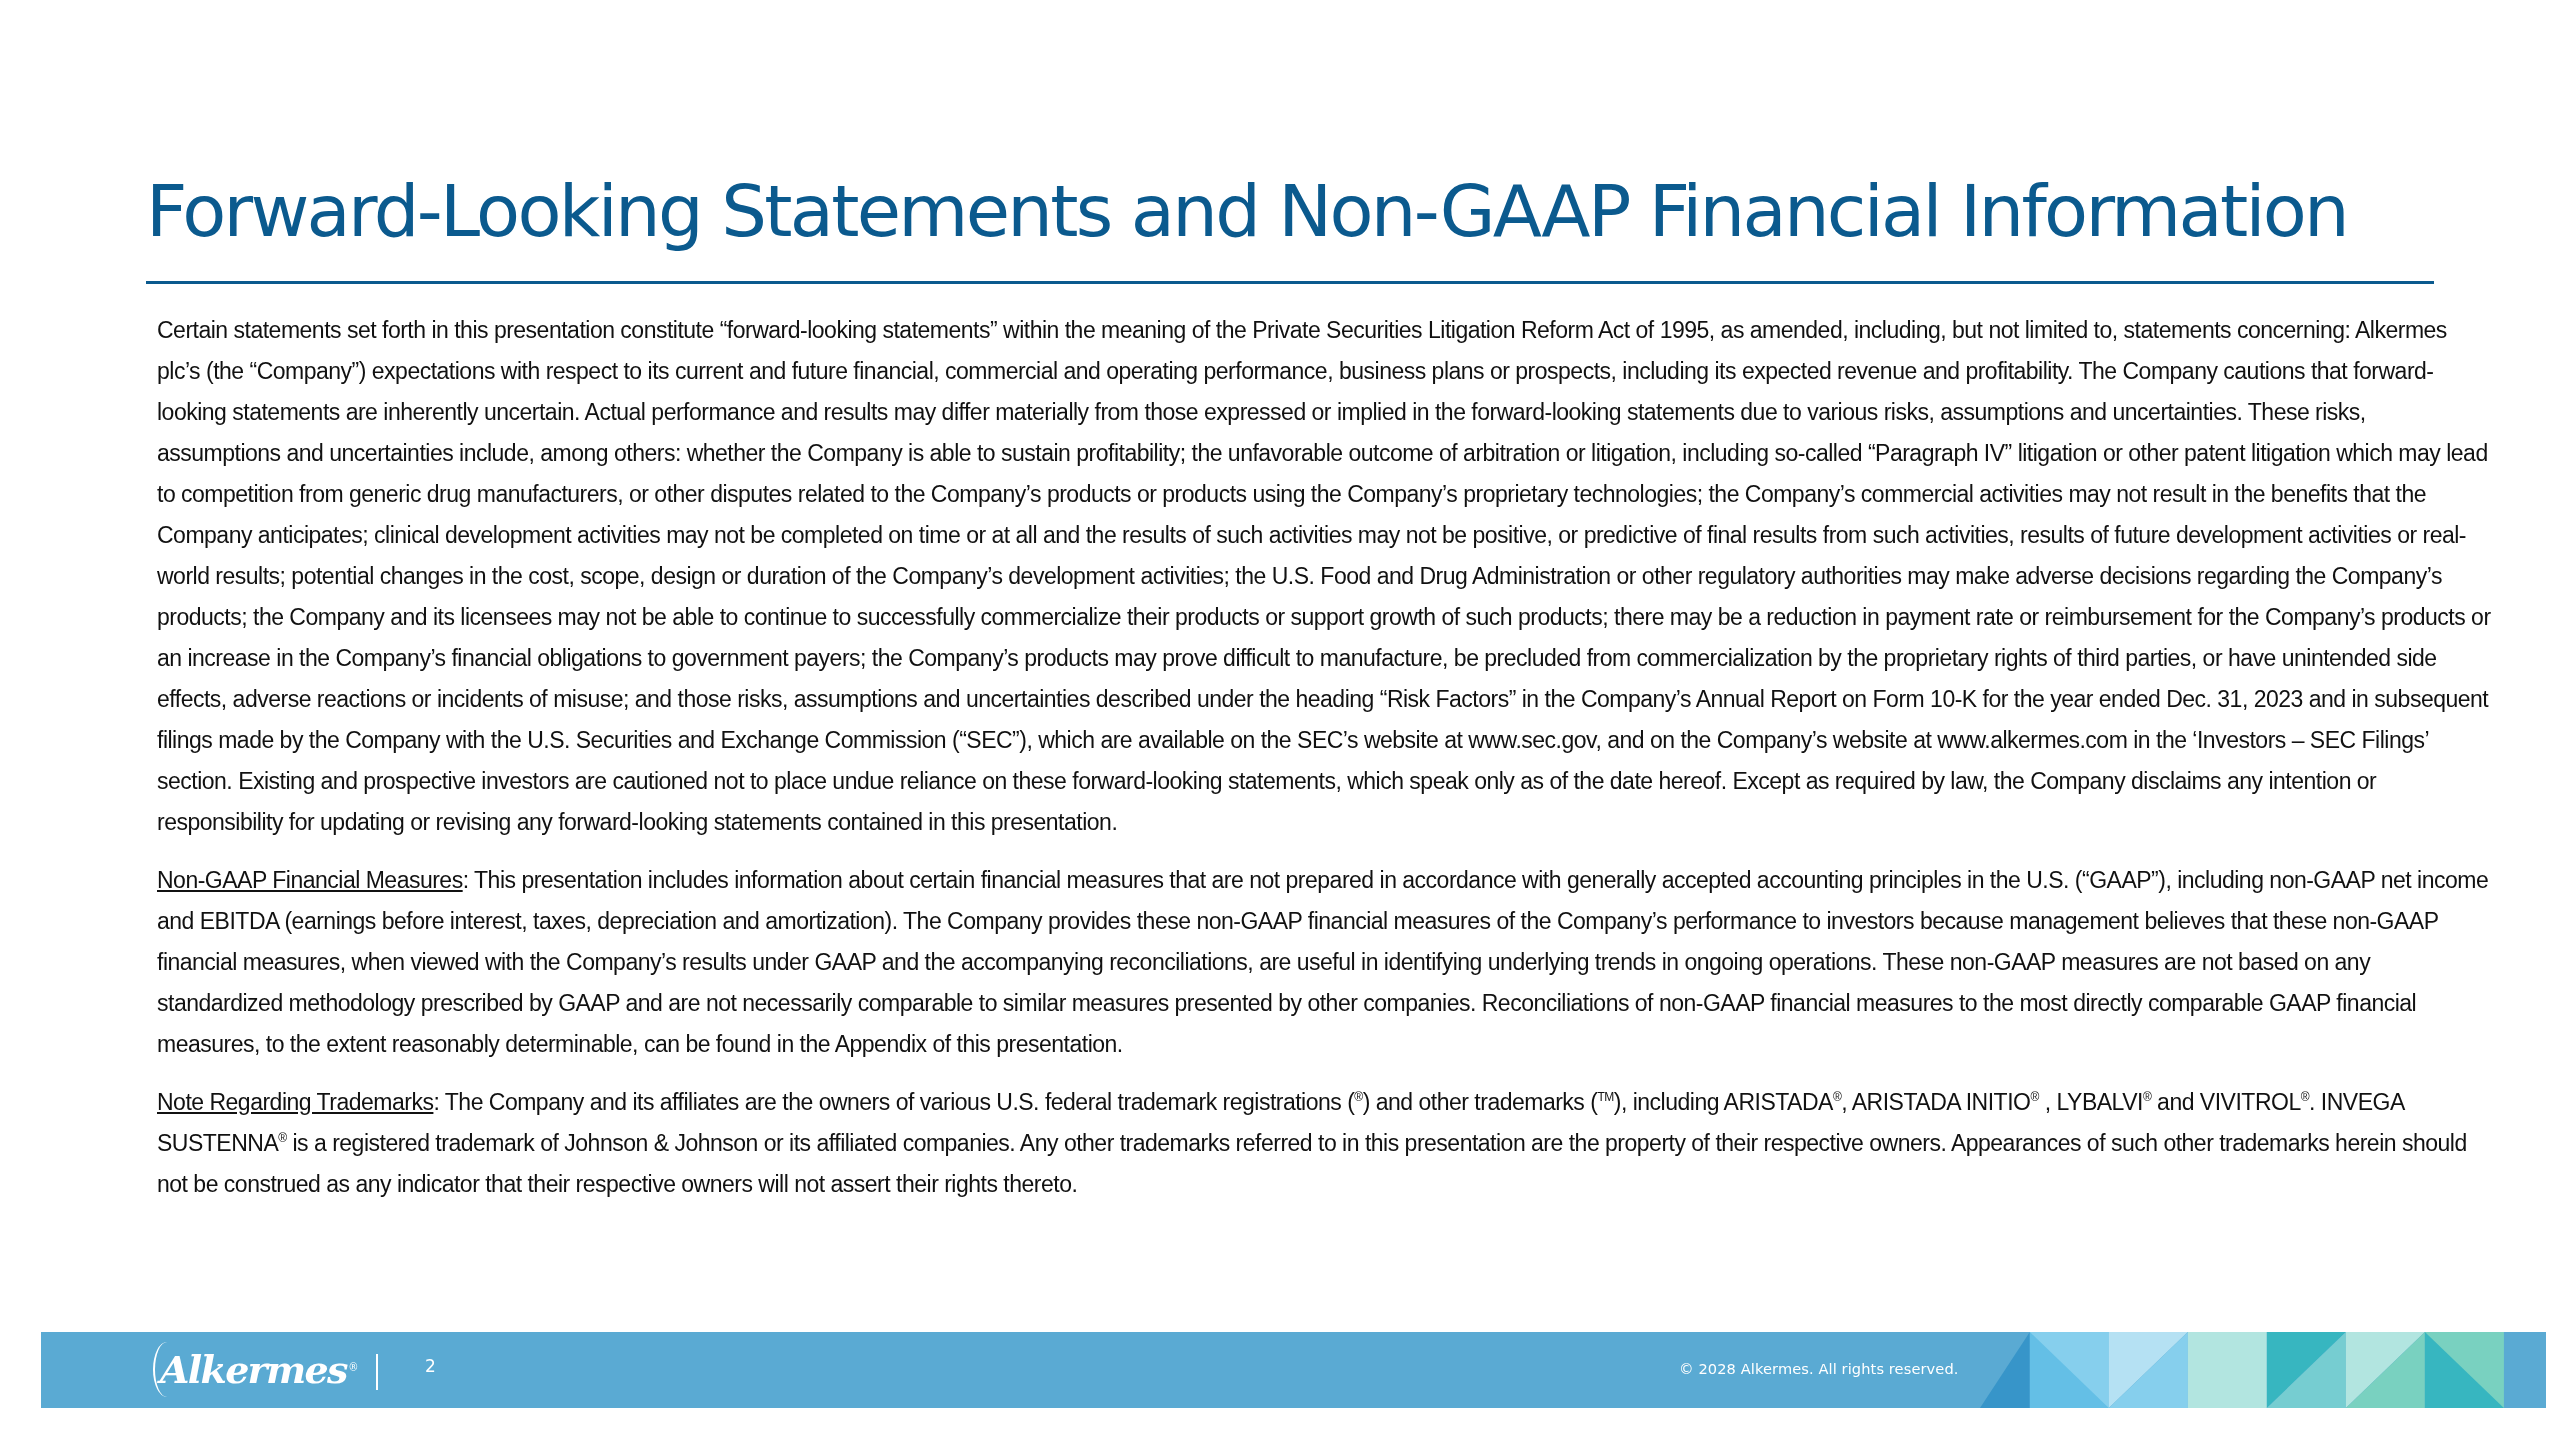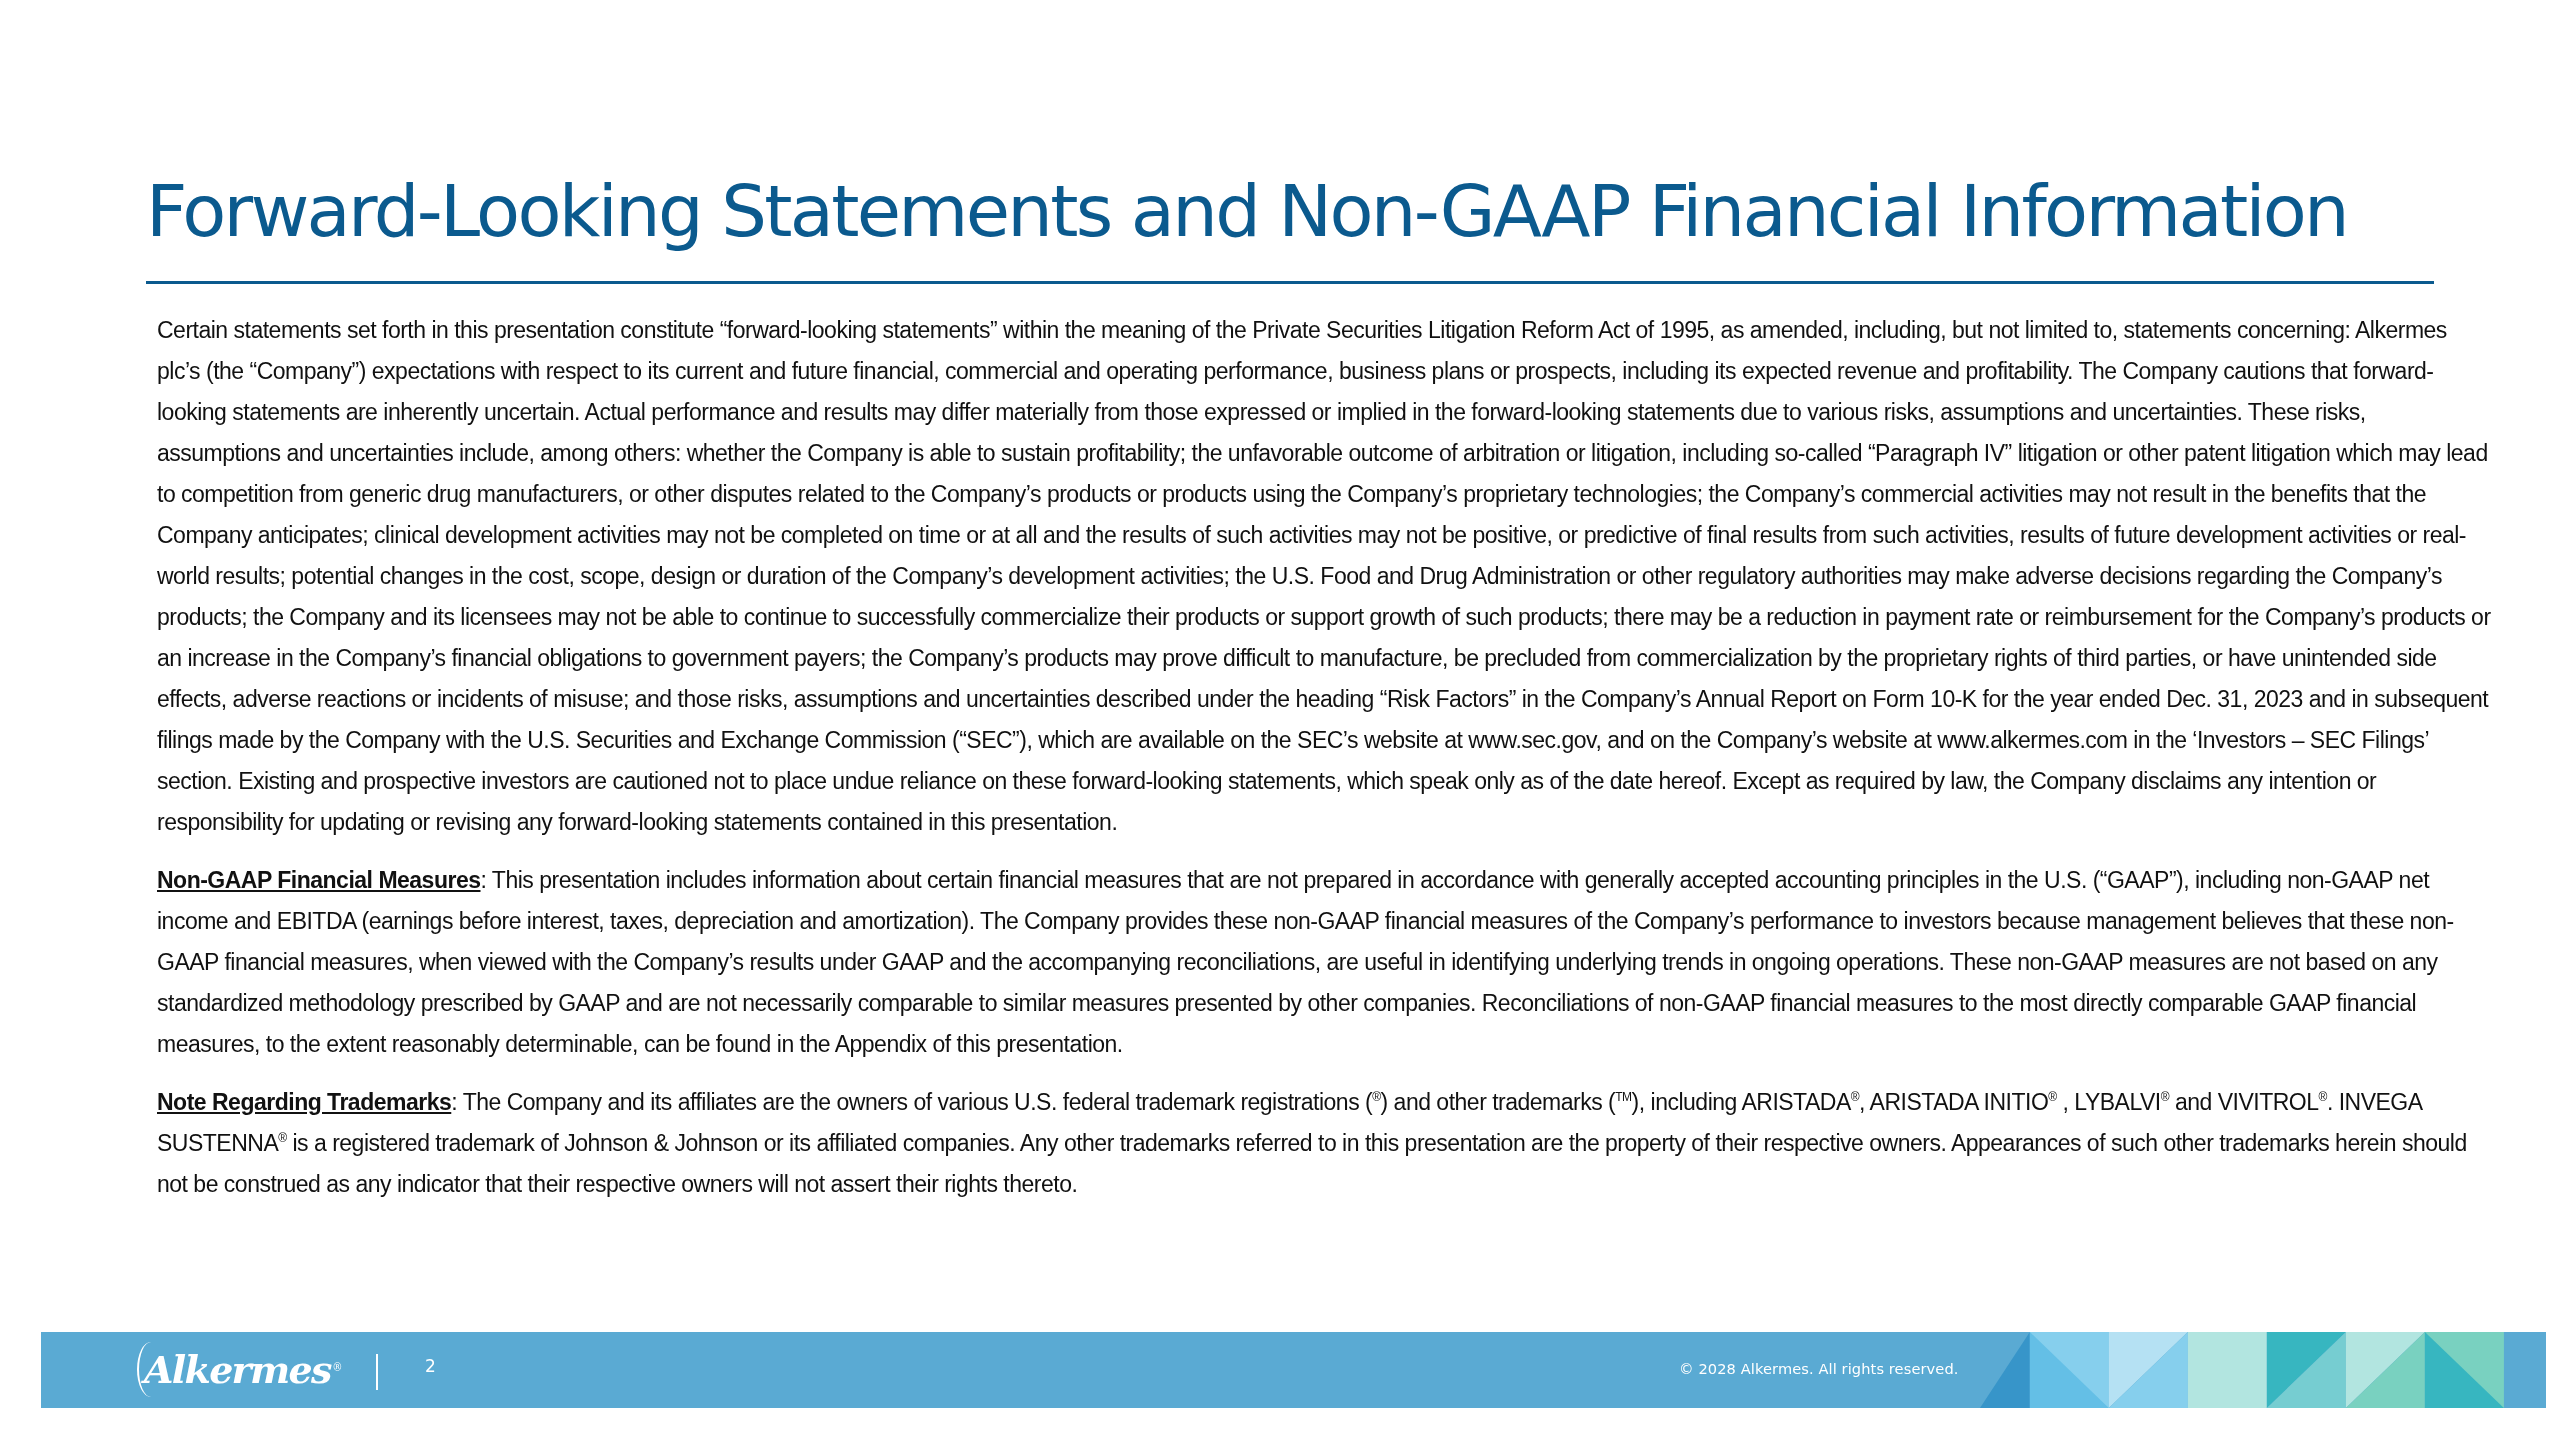--- a/index.html
+++ b/index.html
@@ -20,28 +20,28 @@
   }
   .body-text {
     position:absolute; left:148px; top:301px; width:2353px;
     font-family:"Liberation Sans", sans-serif;
     font-size:23px; line-height:41px; color:#111111;
     letter-spacing:-0.5px;
   }
   .body-text p { margin:9px; }
   .para-1 { margin-bottom:17px !important; }
   .para-2 { margin-bottom:17px !important; }
-  .heading-inline { font-weight:bold; text-decoration:underline; }
+  .heading-inline { font-weight:normal; text-decoration:underline; }
   sup { font-size:12px; line-height:0; vertical-align:super; }
   .footer {
     position:absolute; left:41px; top:1332px; width:2505px; height:76px;
     background:#5aaad3; overflow:hidden;
   }
   .logo {
-    position:absolute; left:103px; top:13.7px; height:48px;
+    position:absolute; left:119px; top:13.7px; height:48px;
     display:flex; align-items:center;
     color:#ffffff; font-family:"DejaVu Serif", serif; font-style:italic; font-weight:bold;
     font-size:38px; letter-spacing:-1.7px;
   }
   .logo-swoosh {
     position:absolute; left:-6.9px; top:-3.4px; width:26px; height:55px;
     border-left:2.6px solid #ffffff; border-radius:50% 0 0 50%;
   }
   .logo-reg { font-size:10.3px; font-style:normal; font-weight:normal; margin-left:1.7px; align-self:center; margin-top:-5.2px; }
   .footer-divider {

